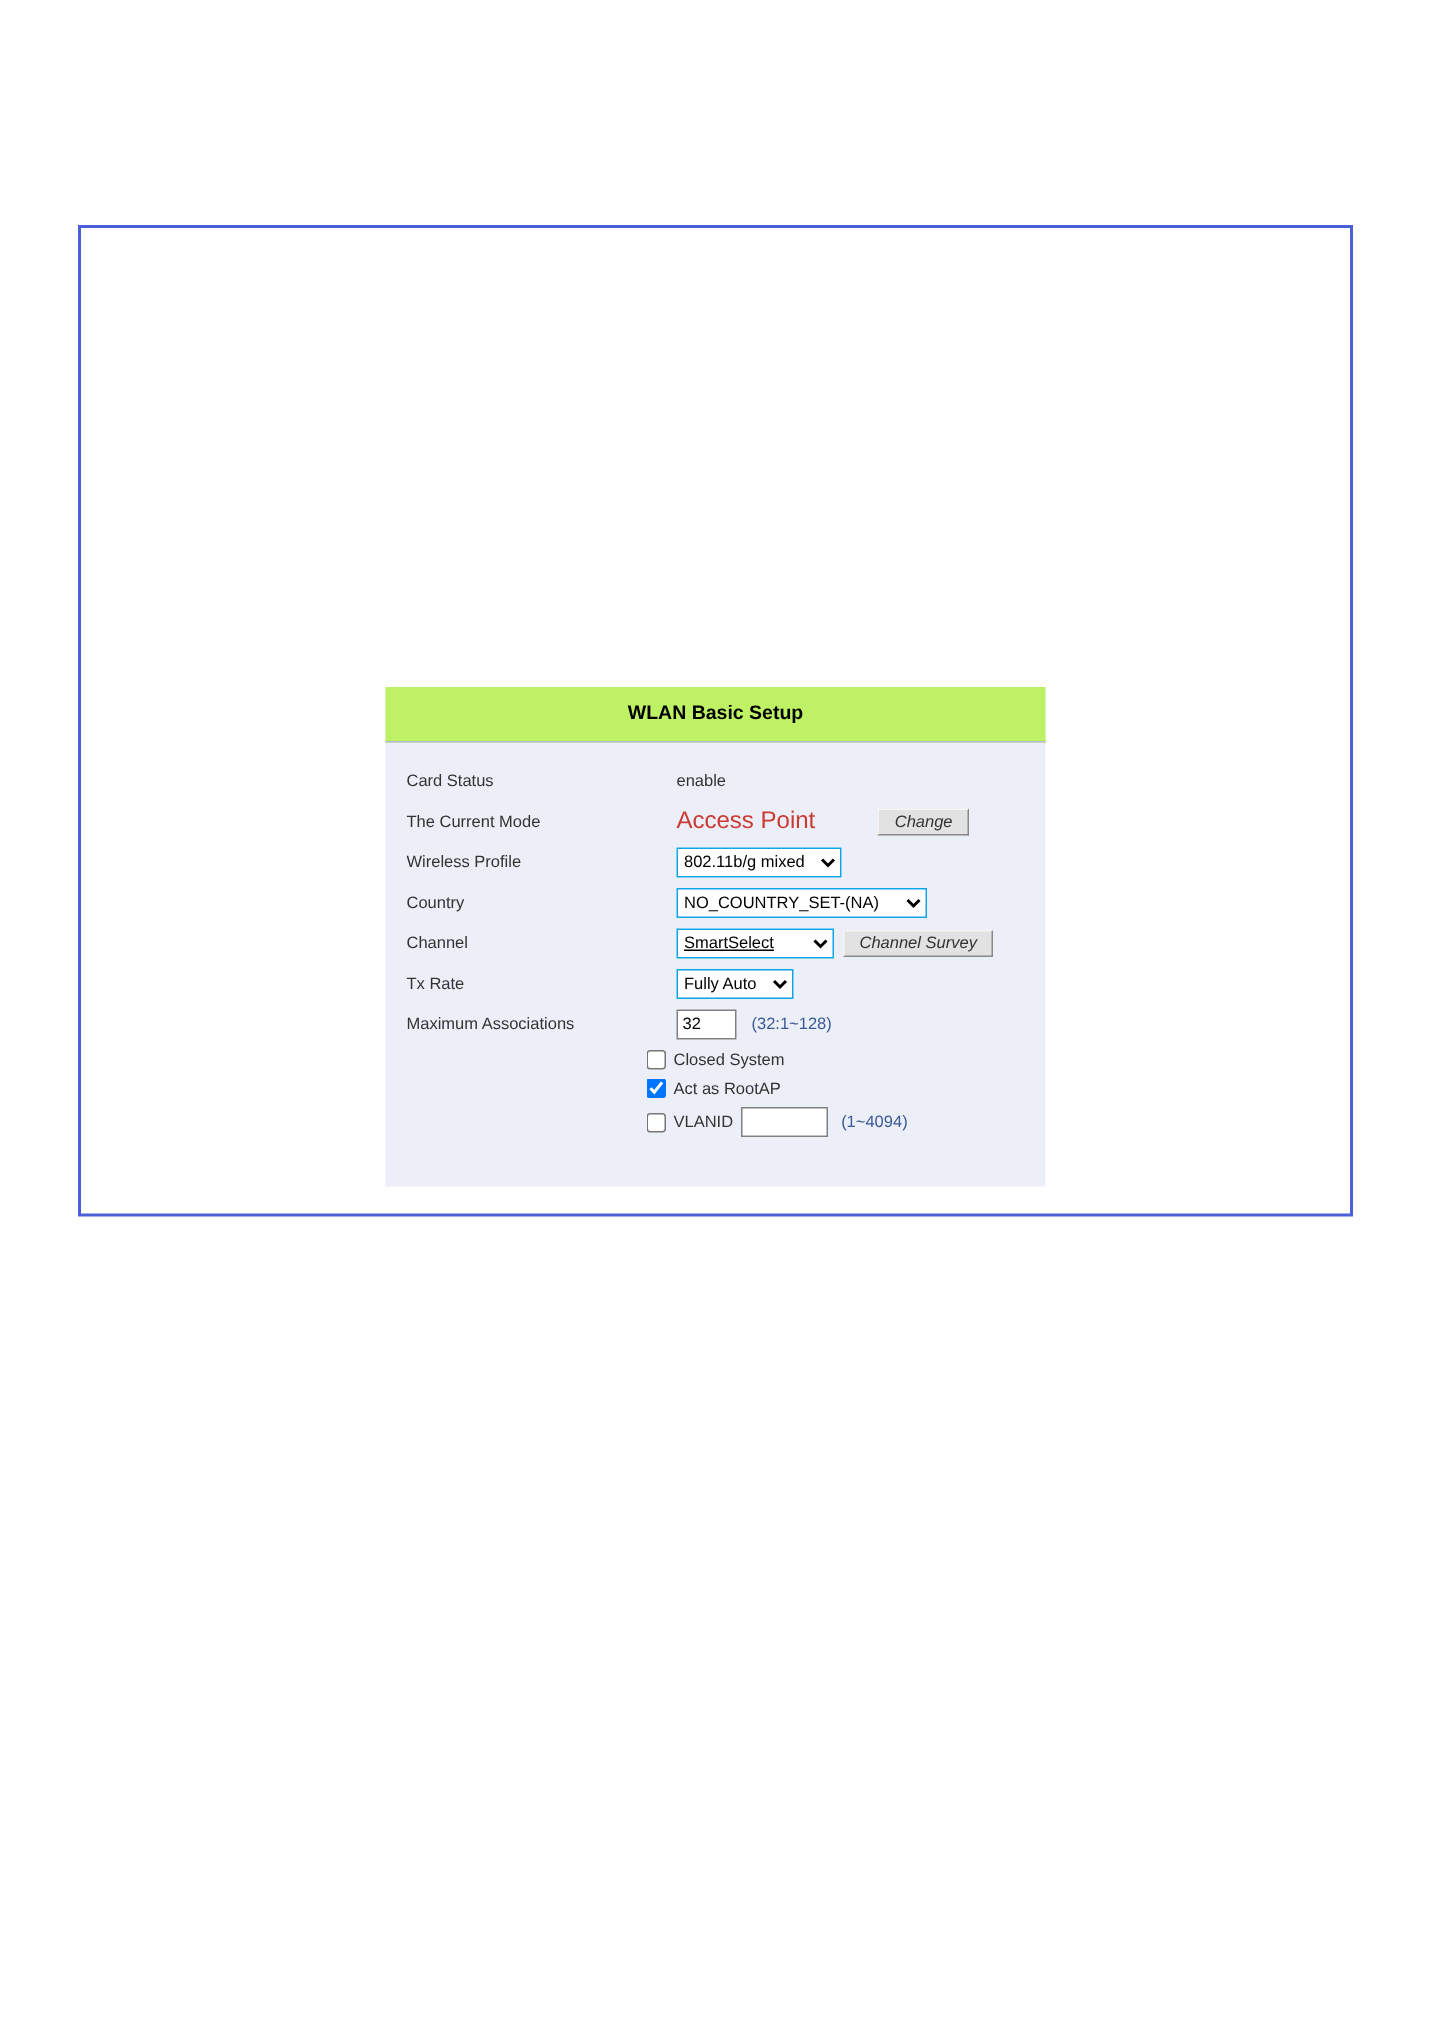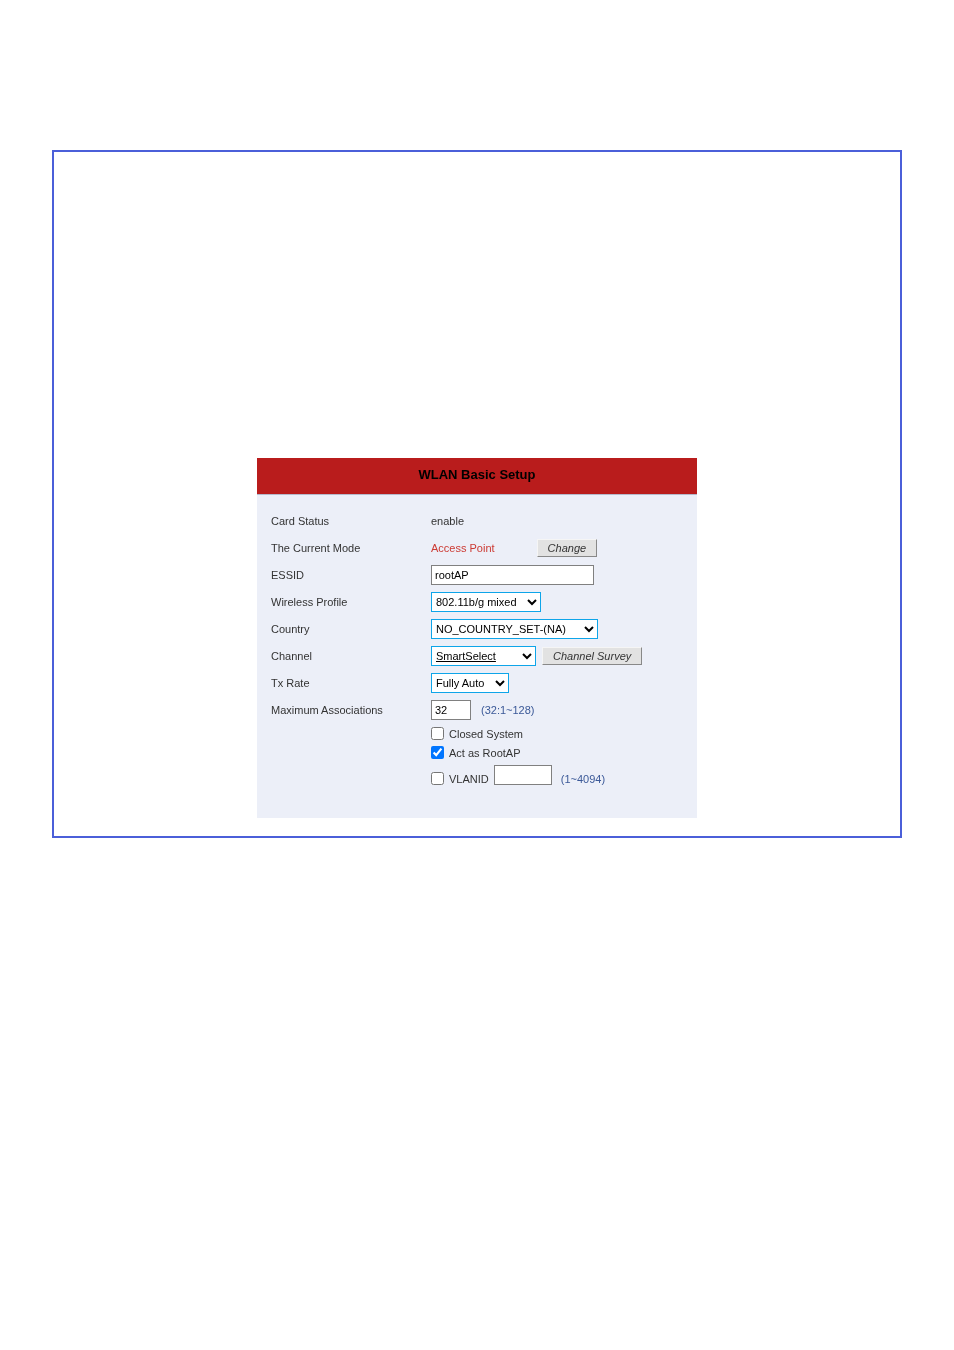--- a/index.html
+++ b/index.html
@@ -16,21 +16,21 @@
     }
     .inner-spacer {
       height: 306px;
     }
     .panel {
       width: 440px;
       margin: 0 auto 18px auto;
       background: #eceff8;
     }
     .panel-header {
-      background: #b91c1c;
+      background: #bef264;
       color: #000;
       font-weight: bold;
       font-size: 13px;
       text-align: center;
       padding: 9px 0 12px 0;
       border-bottom: 1px solid #b5b9cc;
       position: relative;
     }
     .panel-header::before,
     .panel-header::after {
@@ -55,28 +55,29 @@
       width: 160px;
       flex-shrink: 0;
       color: #333;
       font-size: 11px;
     }
     .value-col {
       flex: 1;
       display: flex;
       align-items: center;
       gap: 6px;
+      margin-left: 20px;
     }
     .static-value {
       color: #333;
       font-size: 11px;
     }
     .red-value {
       color: #cc3a33;
-      font-size: 11px;
+      font-size: 16px;
     }
     input[type="text"] {
       font-size: 11px;
       padding: 1px 3px;
       border: 1px solid #808080;
       background: #ffffff;
       height: 16px;
       box-sizing: content-box;
     }
     .text-wide {
@@ -97,21 +98,21 @@
       border-top-color: #f5f5f5;
       border-left-color: #f5f5f5;
       font-size: 11px;
       padding: 2px 10px;
       cursor: pointer;
       color: #333;
       font-style: italic;
     }
     .checkbox-row {
       display: flex;
-      align-items: flex-end;
+      align-items: center;
       margin-bottom: 6px;
       margin-left: 160px;
       font-size: 11px;
       gap: 5px;
     }
     .checkbox-row input[type="checkbox"] {
       margin: 0;
       width: 13px;
       height: 13px;
     }
@@ -147,26 +148,20 @@
 
       <div class="row">
         <div class="label-col">The Current Mode</div>
         <div class="value-col">
           <span class="red-value">Access Point</span>
           <span class="spacer-after-mode"></span>
           <button class="classic-button">Change</button>
         </div>
       </div>
 
-      <div class="row">
-        <div class="label-col">ESSID</div>
-        <div class="value-col">
-          <input type="text" class="text-wide" value="rootAP" style="">
-        </div>
-      </div>
 
       <div class="row">
         <div class="label-col">Wireless Profile</div>
         <div class="value-col">
           <select style="width:110px;">
             <option>802.11b/g mixed</option>
           </select>
         </div>
       </div>
 

